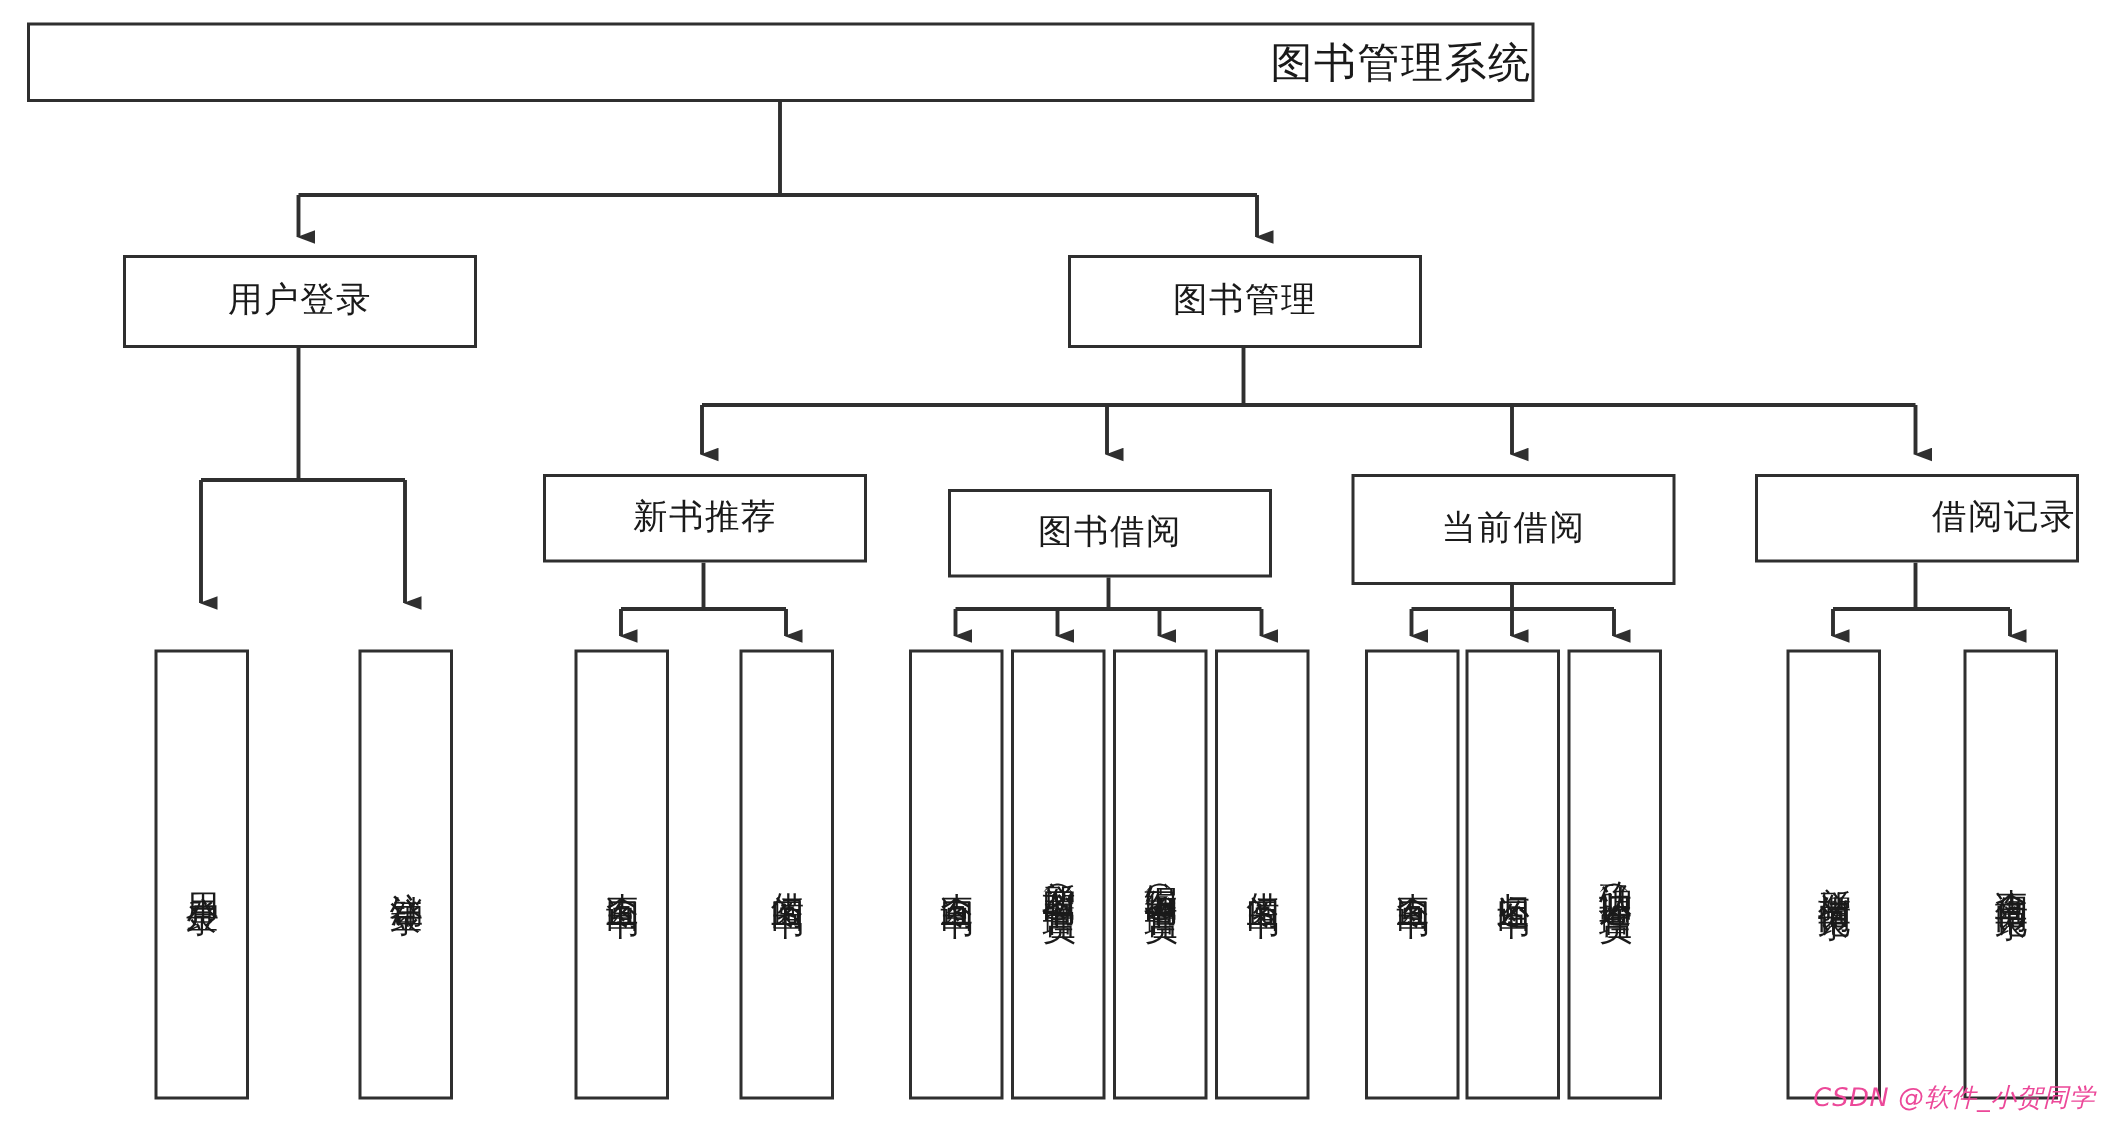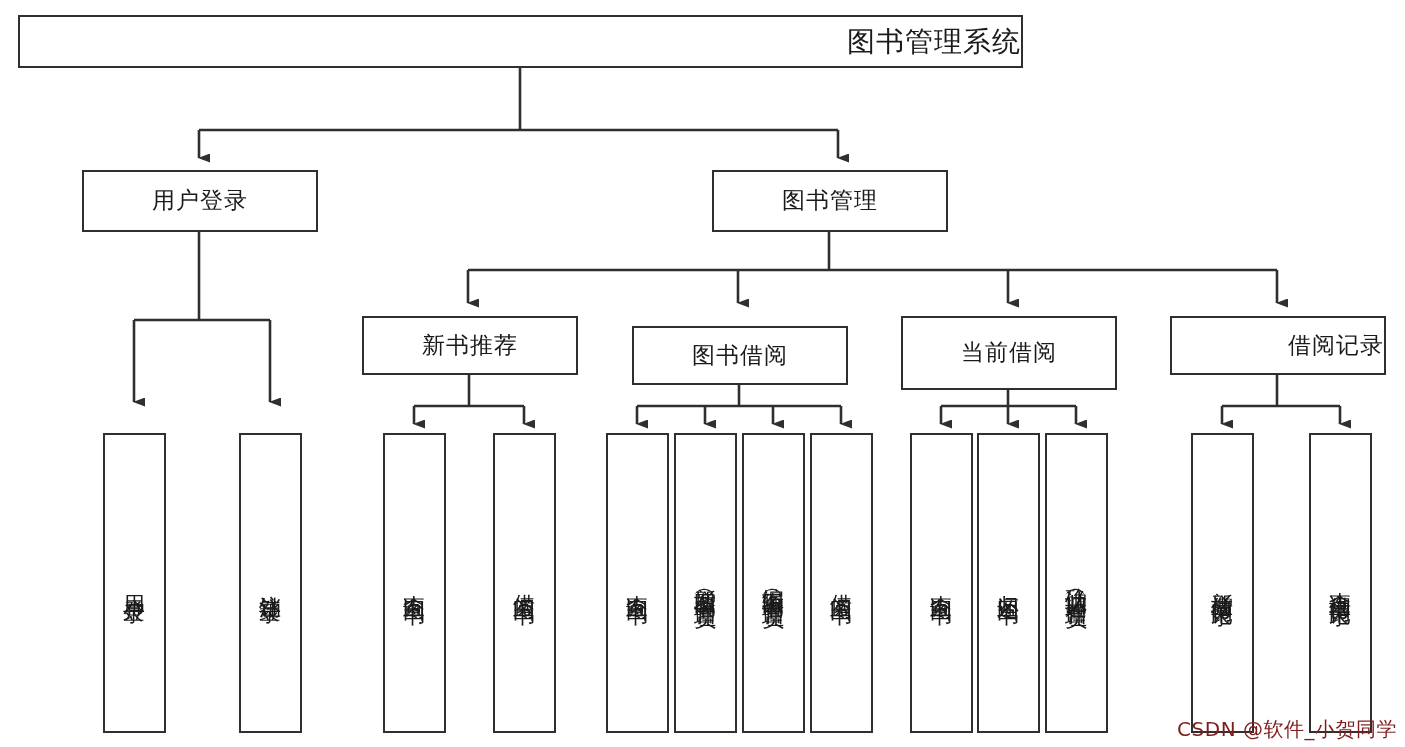--- a/index.html
+++ b/index.html
@@ -58,24 +58,25 @@
     writing-mode: vertical-rl;
     text-orientation: upright;
     white-space: nowrap;
     letter-spacing: 3px;
     line-height: 1.05;
   }
   .watermark {
     position: absolute;
     right: 8px;
     bottom: 4px;
-    font-size: 20px;
-    color: #7f1d1d;
+    font-size: 17px;
+    color: #ec4899;
     white-space: nowrap;
     letter-spacing: 0.5px;
+    font-style: italic;
   }
 </style>
 </head>
 <body>
 
 <div id="diagram-root">
 
   <svg id="connectors" viewBox="0 0 1405 747" xmlns="http://www.w3.org/2000/svg">
     <defs>
       <marker id="arrowhead" markerWidth="10" markerHeight="12" refX="4.5" refY="11" orient="auto" markerUnits="userSpaceOnUse">

